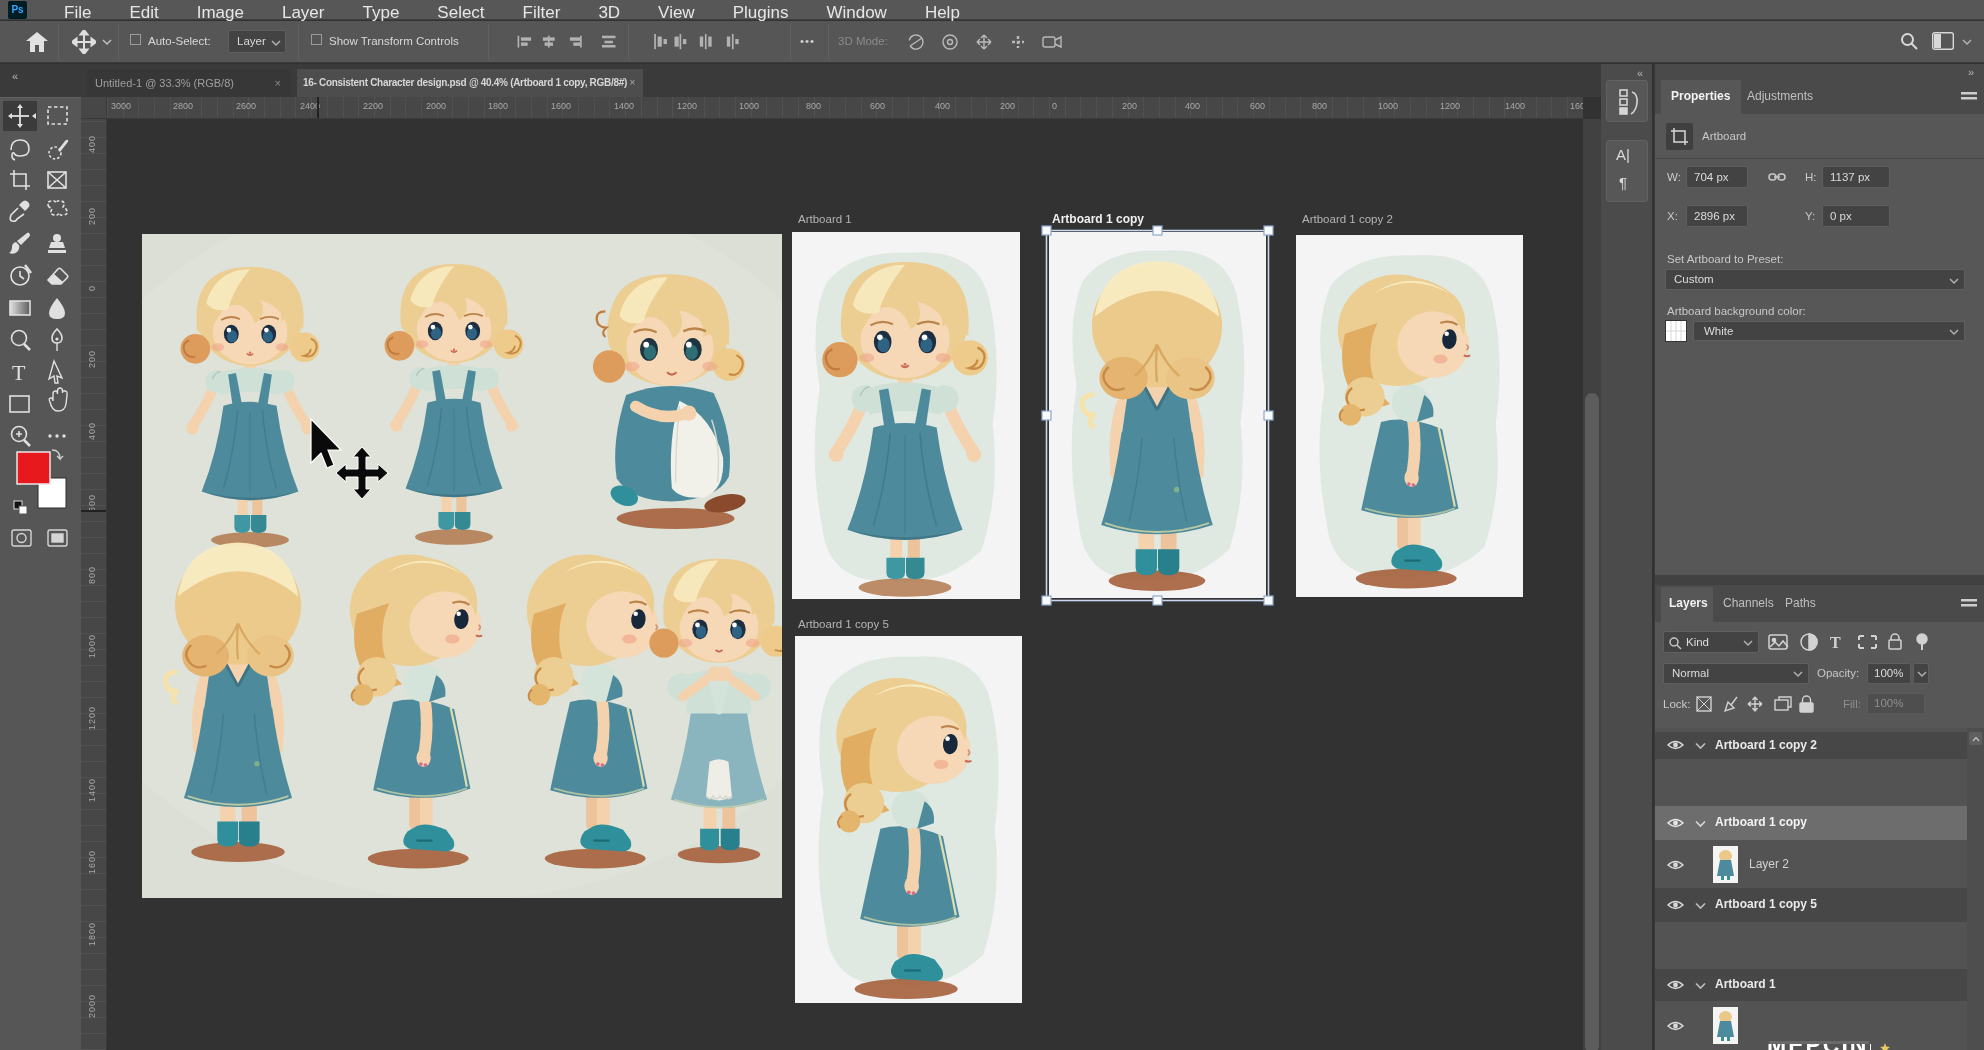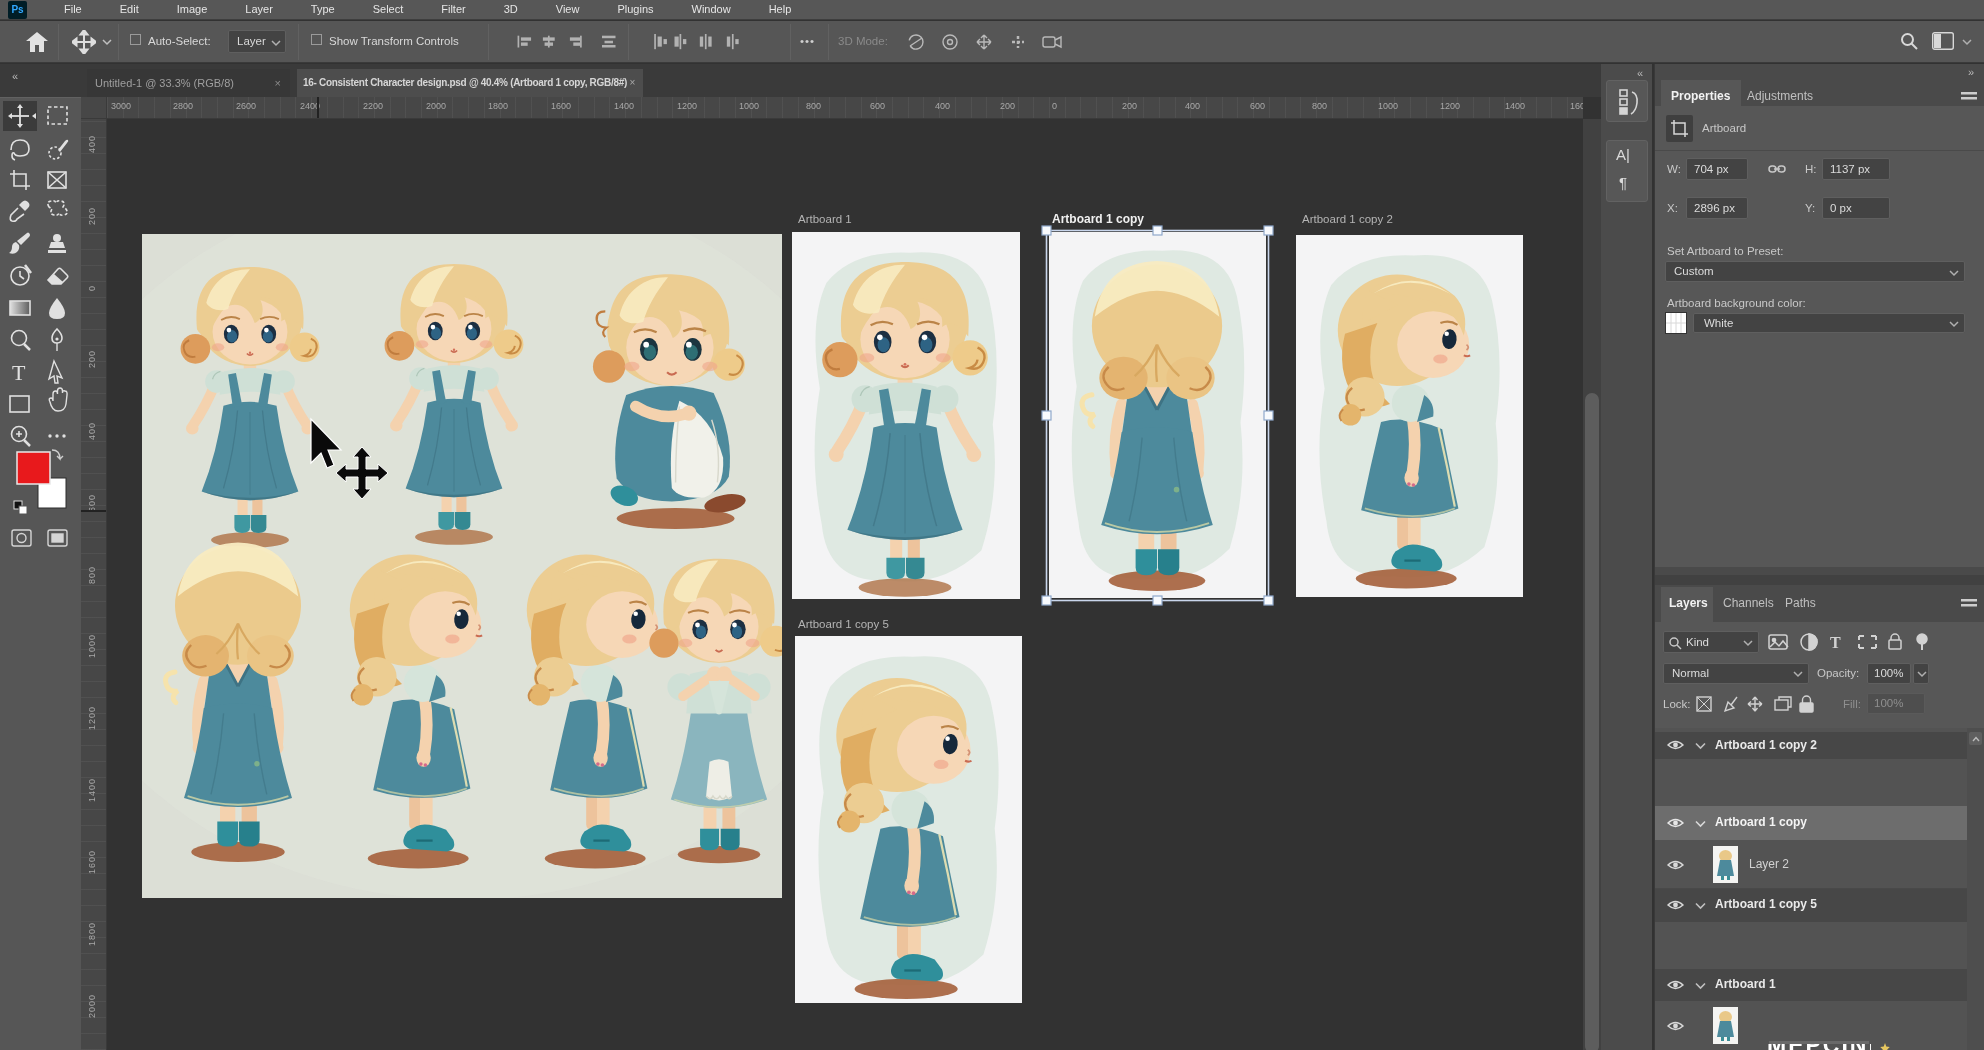--- a/index.html
+++ b/index.html
@@ -3,21 +3,21 @@
 <meta charset="utf-8">
 <style>
   * { margin:0; padding:0; box-sizing:border-box; }
   html,body { width:1984px; height:1050px; overflow:hidden; background:#323232;
     font-family:"Liberation Sans", sans-serif; }
   .abs { position:absolute; }
   #page { position:relative; width:1984px; height:1050px; }
   
   #menubar { position:absolute; left:0; top:0; width:1984px; height:20px; background:#575757;
     color:#e6e6e6; font-size:12px; border-bottom:1px solid #3e3e3e; }
-  #menubar .mi { display:inline-block; vertical-align:top; margin-top:3px; font-size:11px;padding-left:20px; }
+  #menubar .mi { display:inline-block; vertical-align:top; margin-top:3px; font-size:17px;padding-left:20px; }
   #pslogo { position:absolute; left:8px; top:1px; width:19px; height:18px; background:#001d26;
     color:#31a8ff; font-size:10px; font-weight:bold; text-align:center; line-height:18px; border-radius:2px;}
   #optbar { position:absolute; left:0; top:21px; width:1984px; height:42px; background:#565656;
     border-bottom:1px solid #3a3a3a; color:#d8d8d8; font-size:11.5px; }
   .vsep { position:absolute; top:3px; height:36px; width:1px; background:#484848; border-right:1px solid #616161;}
   
   #tabstrip { position:absolute; left:0; top:64px; width:1601px; height:33px; background:#3a3a3a; }
   .tab { position:absolute; top:5px; height:28px; font-size:11.5px; line-height:28px; padding:0 10px; }
   
   #toolbar { position:absolute; left:0; top:97px; width:81px; height:953px; background:#565656; border-top:1px solid #616161;}
@@ -595,21 +595,21 @@
     <div style="position:absolute;left:0;top:14px;width:330px;height:497px;">
       <div style="position:absolute;left:6px;top:2px;width:80px;height:34px;" class="ptab-active"></div>
       <span style="position:absolute;left:16px;top:11px;font-size:12px;color:#f2f2f2;font-weight:bold;">Properties</span>
       <span style="position:absolute;left:92px;top:11px;font-size:12px;color:#c0c0c0;">Adjustments</span>
       <svg style="position:absolute;right:8px;top:13px;" width="16" height="12">
           <g fill="#cdcdcd">
             <rect y="1" width="16" height="2.5"></rect>
             <rect y="6" width="16" height="2.5"></rect>
           </g>
         </svg>
-      <div style="position:absolute;left:0;top:28px;width:330px;height:461px;background:#575757;text-align:center;">
+      <div style="position:absolute;left:0;top:36px;width:330px;height:461px;background:#575757;text-align:center;">
         <div style="position:absolute;left:11px;top:9px;width:27px;height:27px;background:#3f3f3f;border-radius:2px;">
           <svg style="position:absolute;left:4px;top:4px;" width="19" height="19" viewBox="0 0 19 19">
             <g stroke="#d8d8d8" stroke-width="1.5" fill="none">
               <path d="M4 1 v14 h14"></path>
                 <path d="M1 4 h14 v14"></path>
             </g>
           </svg>
         </div>
         <span class="lbl" style="position:absolute;left:47px;top:16px;">Artboard</span>
         <div style="position:absolute;left:0px;top:44px;width:330px;height:1px;background:#4a4a4a;"></div>

